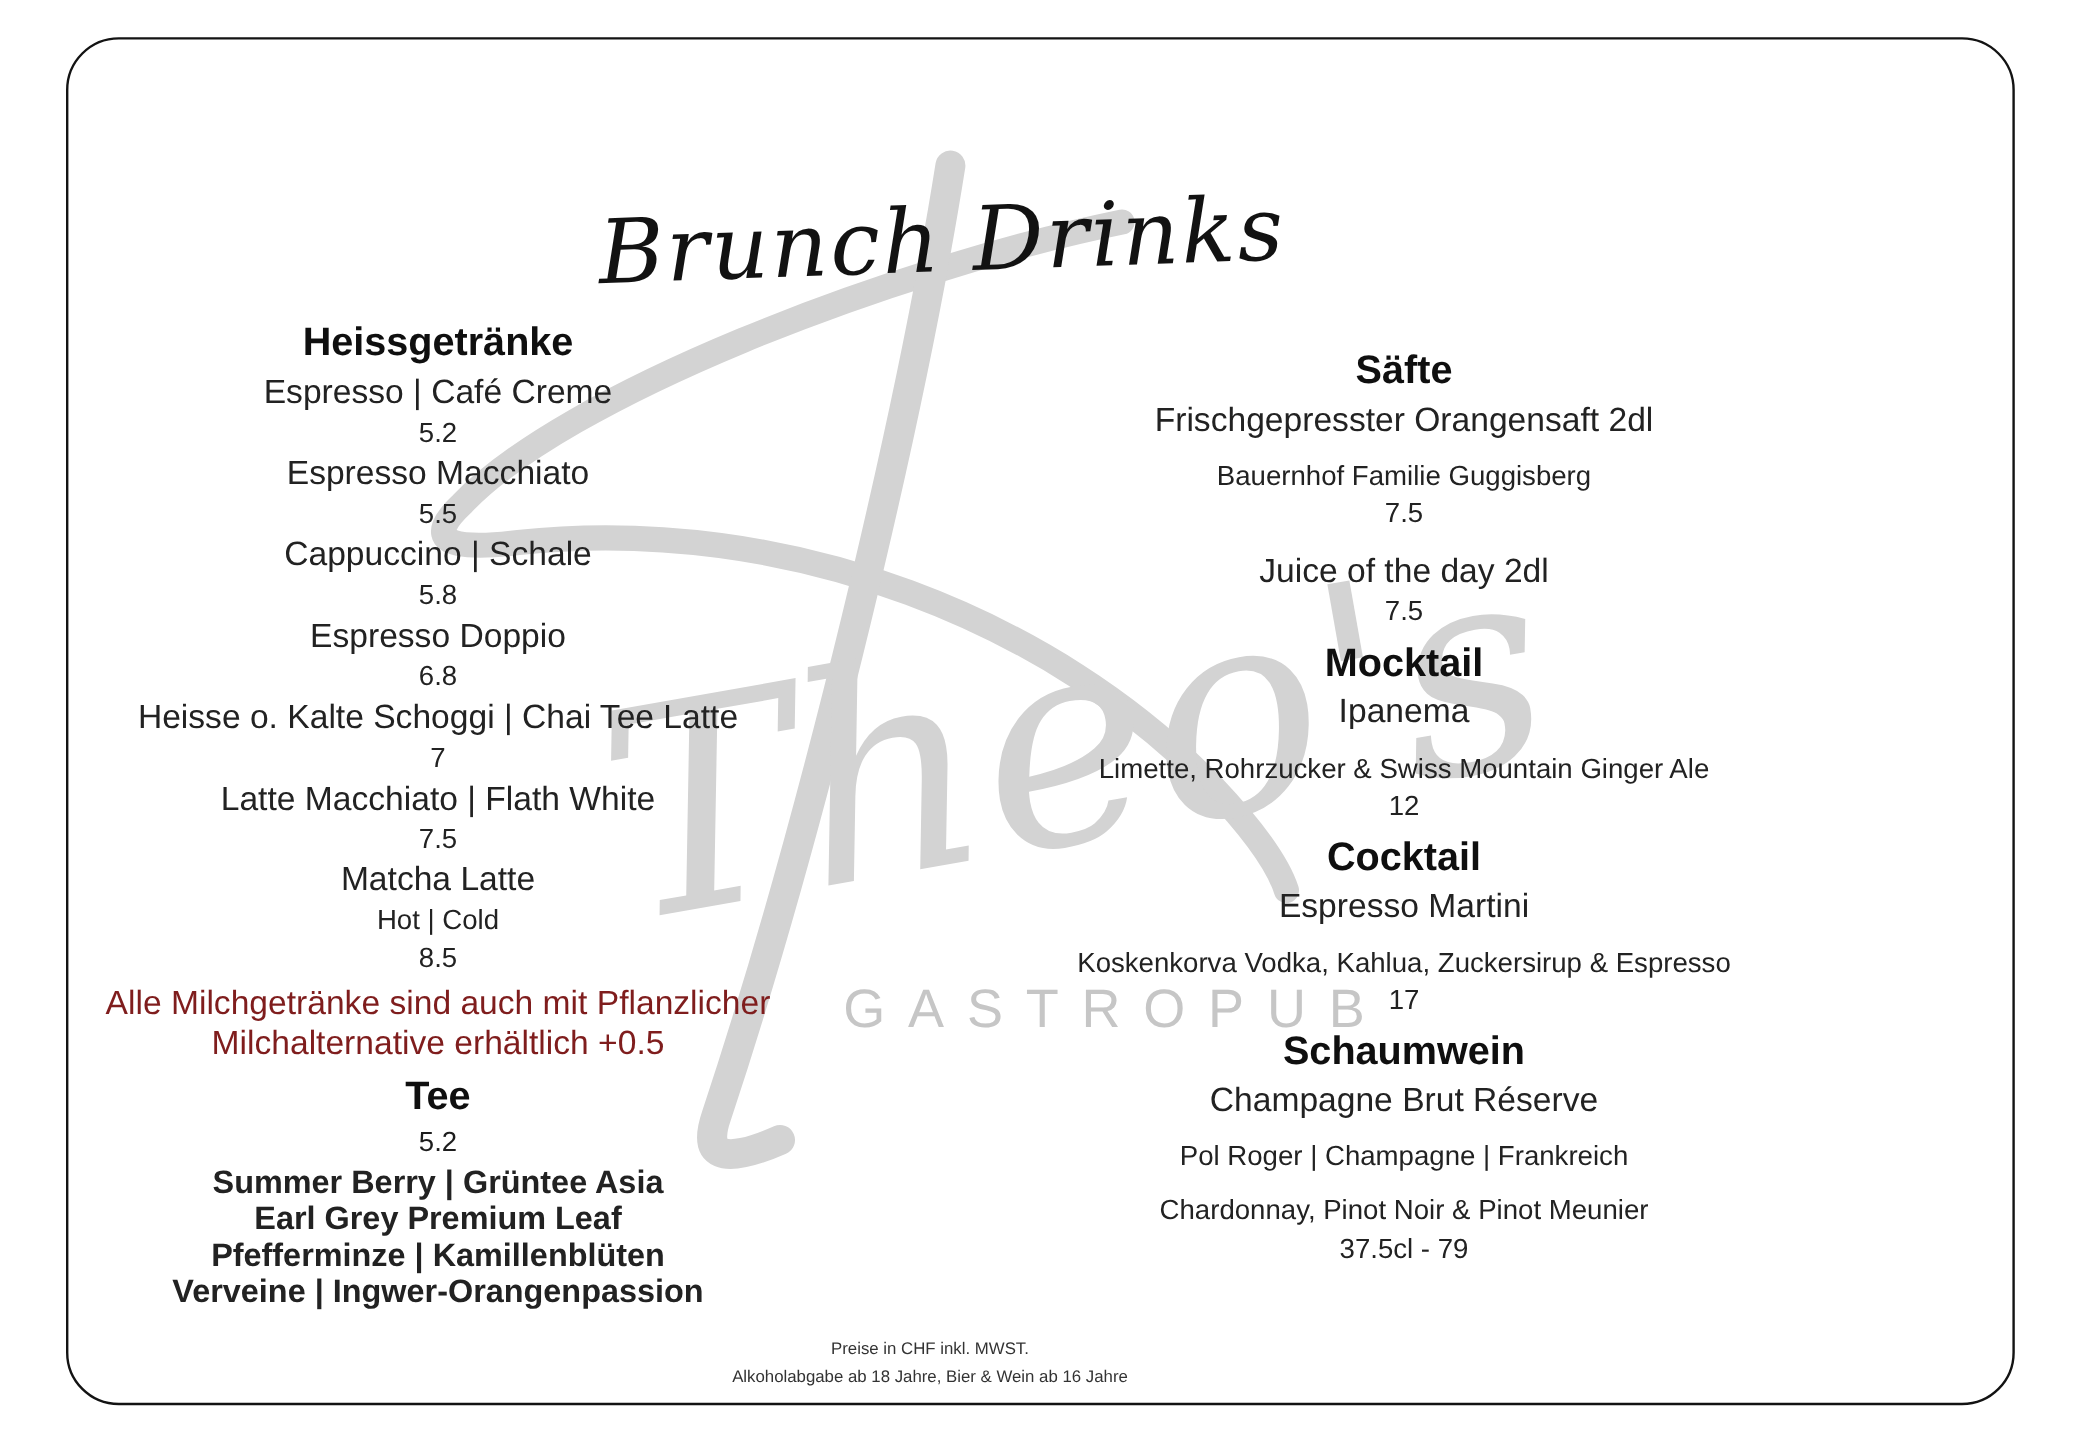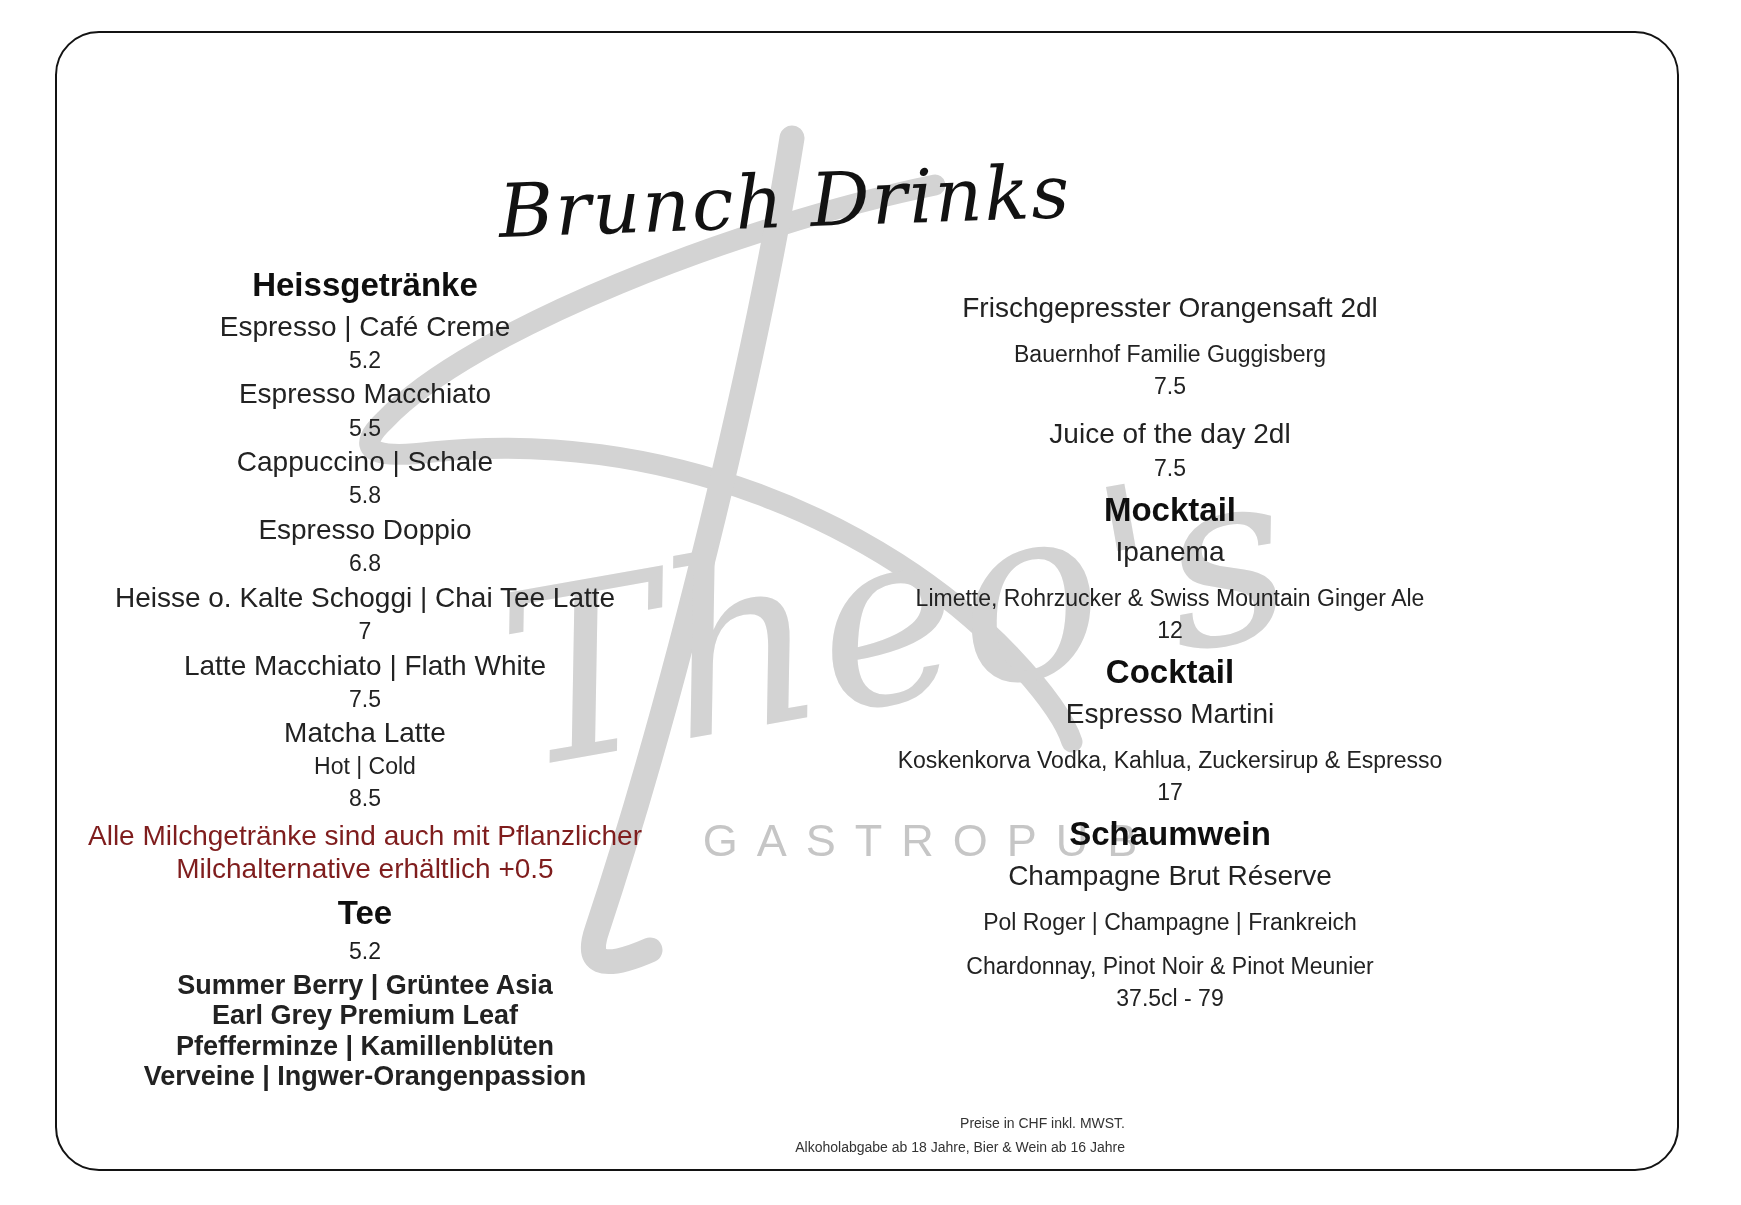--- a/index.html
+++ b/index.html
@@ -79,21 +79,21 @@
   .tee-price { font-size: 23px; line-height: 1.2; margin: 2px 0 4px 0; }
   .variety { font-size: 27px; line-height: 1.13; color: #222222; font-weight: bold; }
   .footer {
     position: absolute;
     left: 425px; top: 1115px;
     width: 700px;
     text-align: center;
     font-size: 14px;
     color: #333333;
   }
-  .footer .line { line-height: 1.25; margin-bottom: 6px; text-align: right; }
+  .footer .line { line-height: 1.25; margin-bottom: 6px; }
 </style>
 </head>
 <body>
 
 <div class="canvas">
 
   <svg class="watermark-svg" viewBox="0 0 1741 1205" aria-hidden="true">
     <path d="M 935 185 C 740 225, 470 330, 385 420 C 355 448, 368 460, 432 452 C 660 428, 880 520, 1010 655 C 1045 692, 1065 720, 1072 742" fill="none" stroke="#d3d3d3" stroke-width="21" stroke-linecap="round"></path>
     <path d="M 792 138 C 760 340, 680 680, 597 930 C 586 962, 600 972, 650 950" fill="none" stroke="#d3d3d3" stroke-width="25" stroke-linecap="round"></path>
     <text x="900" y="700" text-anchor="middle" font-family="DejaVu Serif, serif" font-style="italic" font-size="240" fill="#d3d3d3" transform="rotate(-10 900 640)">Theo's</text>
@@ -145,20 +145,21 @@
 
     <h2 class="heading mt">Tee</h2>
     <div class="tee-price">5.2</div>
     <div class="variety">Summer Berry | Grüntee Asia</div>
     <div class="variety">Earl Grey Premium Leaf</div>
     <div class="variety">Pfefferminze | Kamillenblüten</div>
     <div class="variety">Verveine | Ingwer-Orangenpassion</div>
   </div>
 
   <div class="col col-right">
+    <h2 class="heading">Säfte</h2>
     <div>
       <div class="name">Frischgepresster Orangensaft 2dl</div>
       <div class="detail tight">Bauernhof Familie Guggisberg</div>
       <div class="price">7.5</div>
     </div>
     <div>
       <div class="name gap-lg">Juice of the day 2dl</div>
       <div class="price">7.5</div>
     </div>
 

